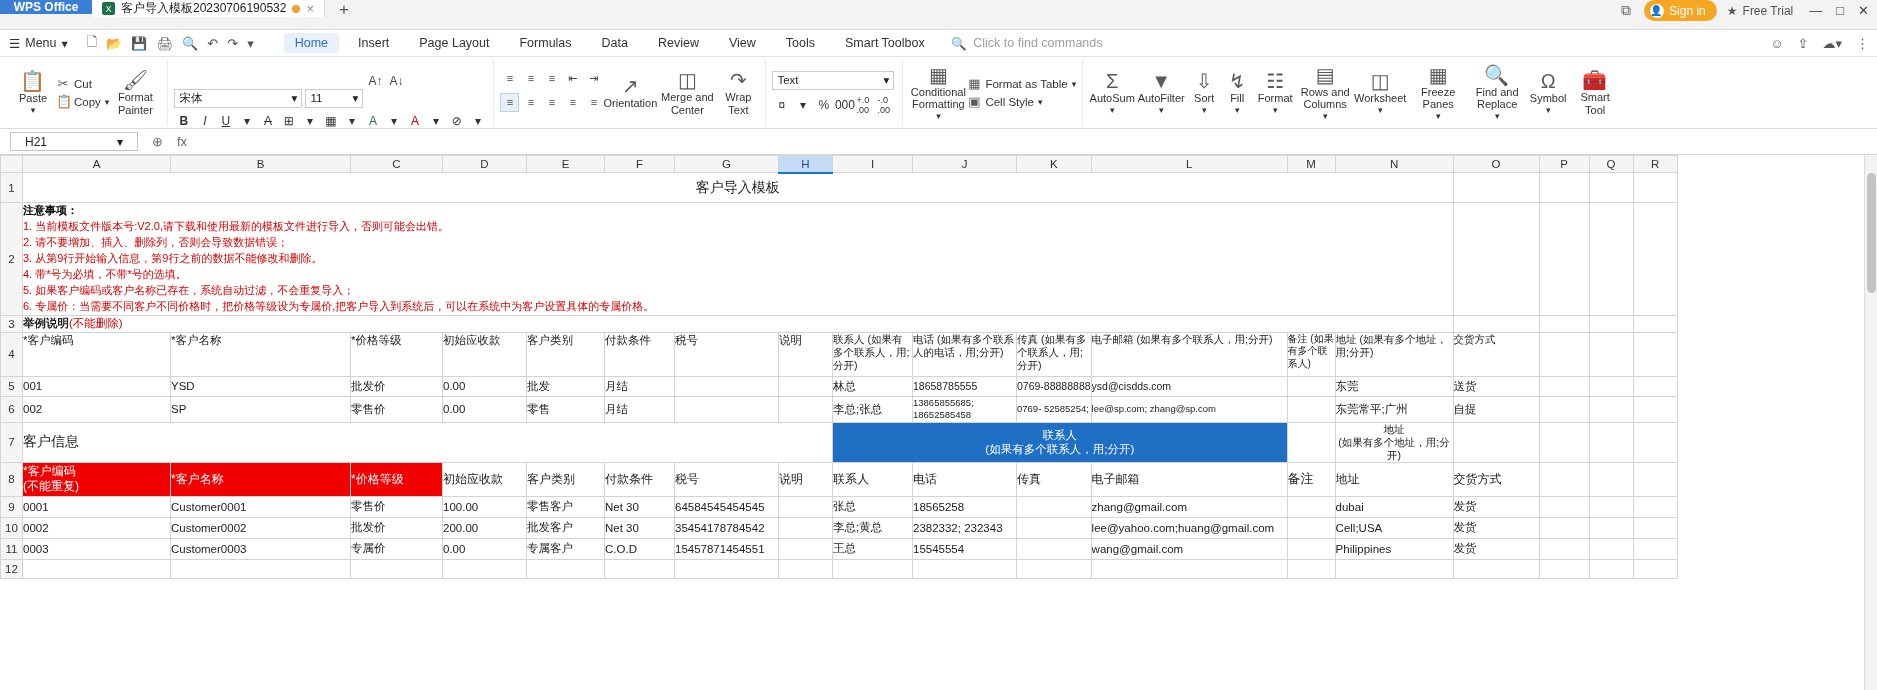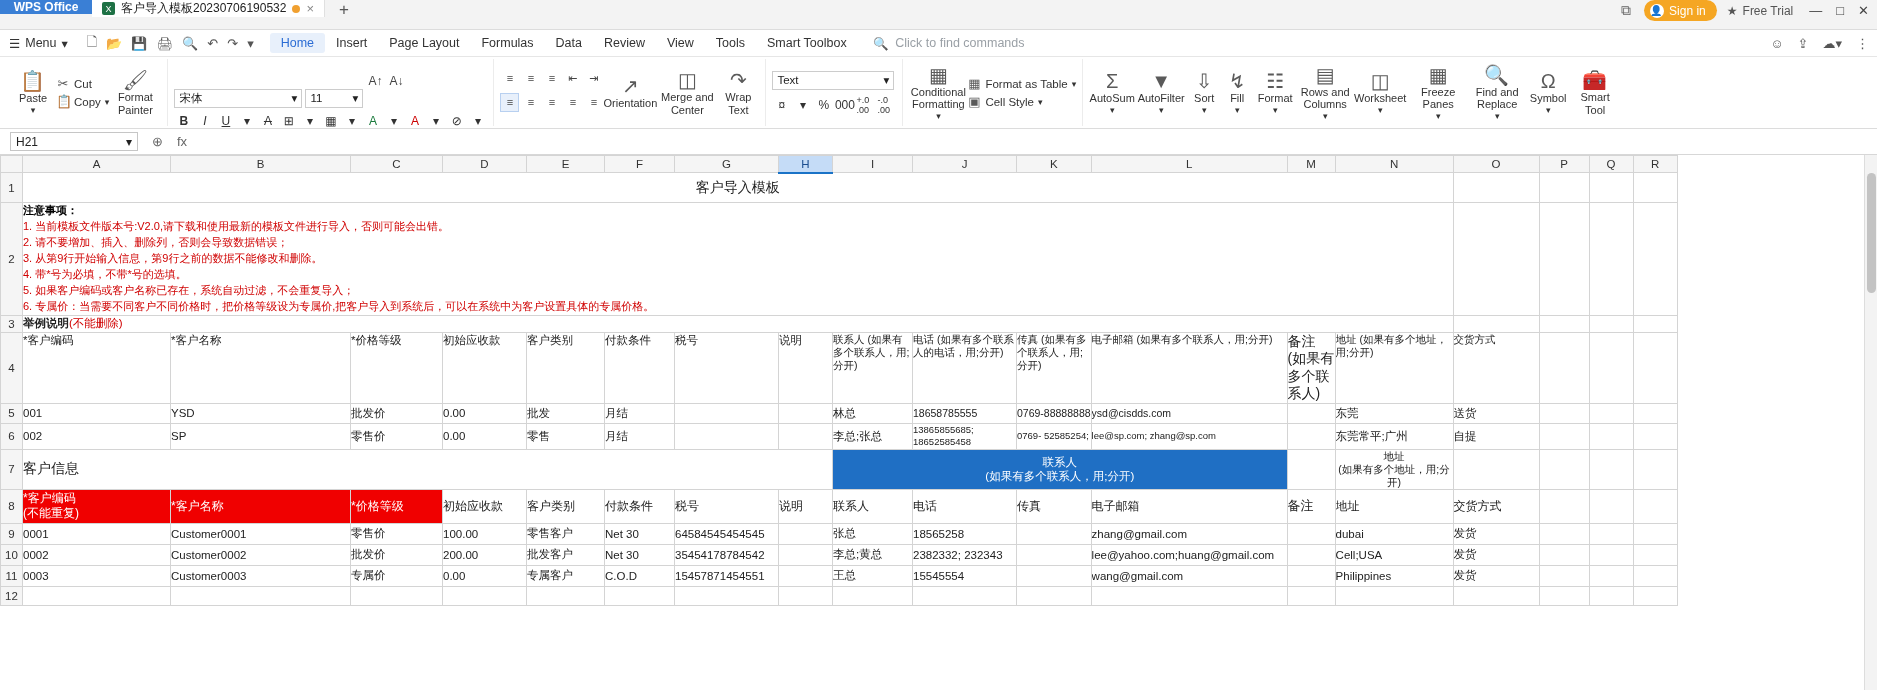--- a/index.html
+++ b/index.html
@@ -44,21 +44,21 @@
   .freetrial { color:#555; display:flex; align-items:center; gap:5px; font-size:12px;}
   .wctl { display:flex; align-items:center; gap:14px; padding-left:6px; color:#444; font-size:13px;}
 
   
   .menubar {
     height: 27px; background:#fff; display:flex; align-items:center;
     border-bottom: 1px solid #e6e6e6; font-size: 12.5px; gap: 2px;
   }
   .menu-btn { display:flex; align-items:center; gap:5px; padding: 0 9px; color:#333; }
   .qa { display:flex; align-items:center; gap:9px; padding: 0 8px; color:#555; font-size: 13px; }
-  .ribbon-tabs { display:flex; align-items:center; gap: 0; margin-left:6px; }
+  .ribbon-tabs { display:flex; align-items:center; gap: 8px; margin-left:20px; }
   .rtab { padding: 3px 11px; color:#333; font-size:12.5px; }
   .rtab.active { background:#e8f0fb; color:#2b6cd4; border-radius: 3px; }
   .findbar { display:flex; align-items:center; gap:6px; color:#9aa0a6; margin-left: 14px; font-size:12.5px; }
   .menubar-right { margin-left:auto; display:flex; align-items:center; gap: 14px; padding-right: 8px; color:#555; font-size:13px;}
 
   
   .ribbon {
     height: 72px; background:#fff; border-bottom:1px solid #dcdcdc;
     display:flex; align-items:stretch; padding: 2px 4px; overflow: hidden;
   }
@@ -77,21 +77,21 @@
   .fmtrow { display:flex; align-items:center; gap:2px;}
   .fbtn { width:19px; height:19px; display:flex; align-items:center; justify-content:center; font-size:12px; color:#333;}
   .alignrow { display:flex; align-items:center; gap:2px; margin-bottom:5px;}
   .abtn { width:19px; height:19px; display:flex;align-items:center;justify-content:center; font-size:11px; color:#444;}
   .abtn.sel { background:#e8f0fb; border:1px solid #b8d0f0;}
   .numsel { border:1px solid #ccc; height:19px; width:122px; font-size:11.5px; padding:0 4px; display:flex; align-items:center; justify-content:space-between;}
   .tiny { font-size:9px; }
 
   
   .formulabar { height: 26px; display:flex; align-items:center; border-bottom:1px solid #d7d7d7; background:#fff;}
-  .namebox { width: 128px; height:19px; margin-left:10px; border:1px solid #c6c6c6; display:flex; align-items:center; justify-content:space-between; padding:0 5px; font-size:12px;}
+  .namebox { width: 128px; height:19px; margin-left:10px; border:1px solid #c6c6c6; display:flex; align-items:center; justify-content:space-between; padding:0 14px; font-size:12px;}
   .fb-icons { display:flex; align-items:center; gap:14px; padding:0 14px; color:#666; font-size:13px;}
   .fb-input { flex:1; height:100%; }
 
   
   .gridwrap { position:relative; height: calc(690px - 30px - 27px - 72px - 26px); overflow:hidden;}
   table.grid { border-collapse: collapse; table-layout: fixed; }
   table.grid td, table.grid th { border: 1px solid #d4d4d4; padding:0; font-weight: normal; }
   .colhead {
     height: 17px; background:#f5f5f5; text-align:center; font-size:11.5px; color:#333;
   }
@@ -472,21 +472,21 @@
       <td class="cell wrap" style="vertical-align:top">税号</td>
       <td class="cell wrap" style="vertical-align:top">说明</td>
       <td class="cell wrap" style="vertical-align:top;font-size:10.5px">联系人
 (如果有多个联系人，用;分开)</td>
       <td class="cell wrap" style="vertical-align:top;font-size:10.5px">电话
 (如果有多个联系人的电话，用;分开)</td>
       <td class="cell wrap" style="vertical-align:top;font-size:10.5px">传真
 (如果有多个联系人，用;分开)</td>
       <td class="cell wrap" style="vertical-align:top;font-size:10.5px">电子邮箱
 (如果有多个联系人，用;分开)</td>
-      <td class="cell wrap" style="vertical-align:top;font-size:14px">备注
+      <td class="cell wrap" style="vertical-align:top;font-size:10px">备注
 (如果有多个联系人)</td>
       <td class="cell wrap" style="vertical-align:top;font-size:10.5px">地址
 (如果有多个地址，用;分开)</td>
       <td class="cell wrap" style="vertical-align:top;font-size:10.5px">交货方式</td>
       <td class="cell"></td>
       <td class="cell"></td>
       <td class="cell"></td>
     </tr>
 
     <tr style="height:20px">

